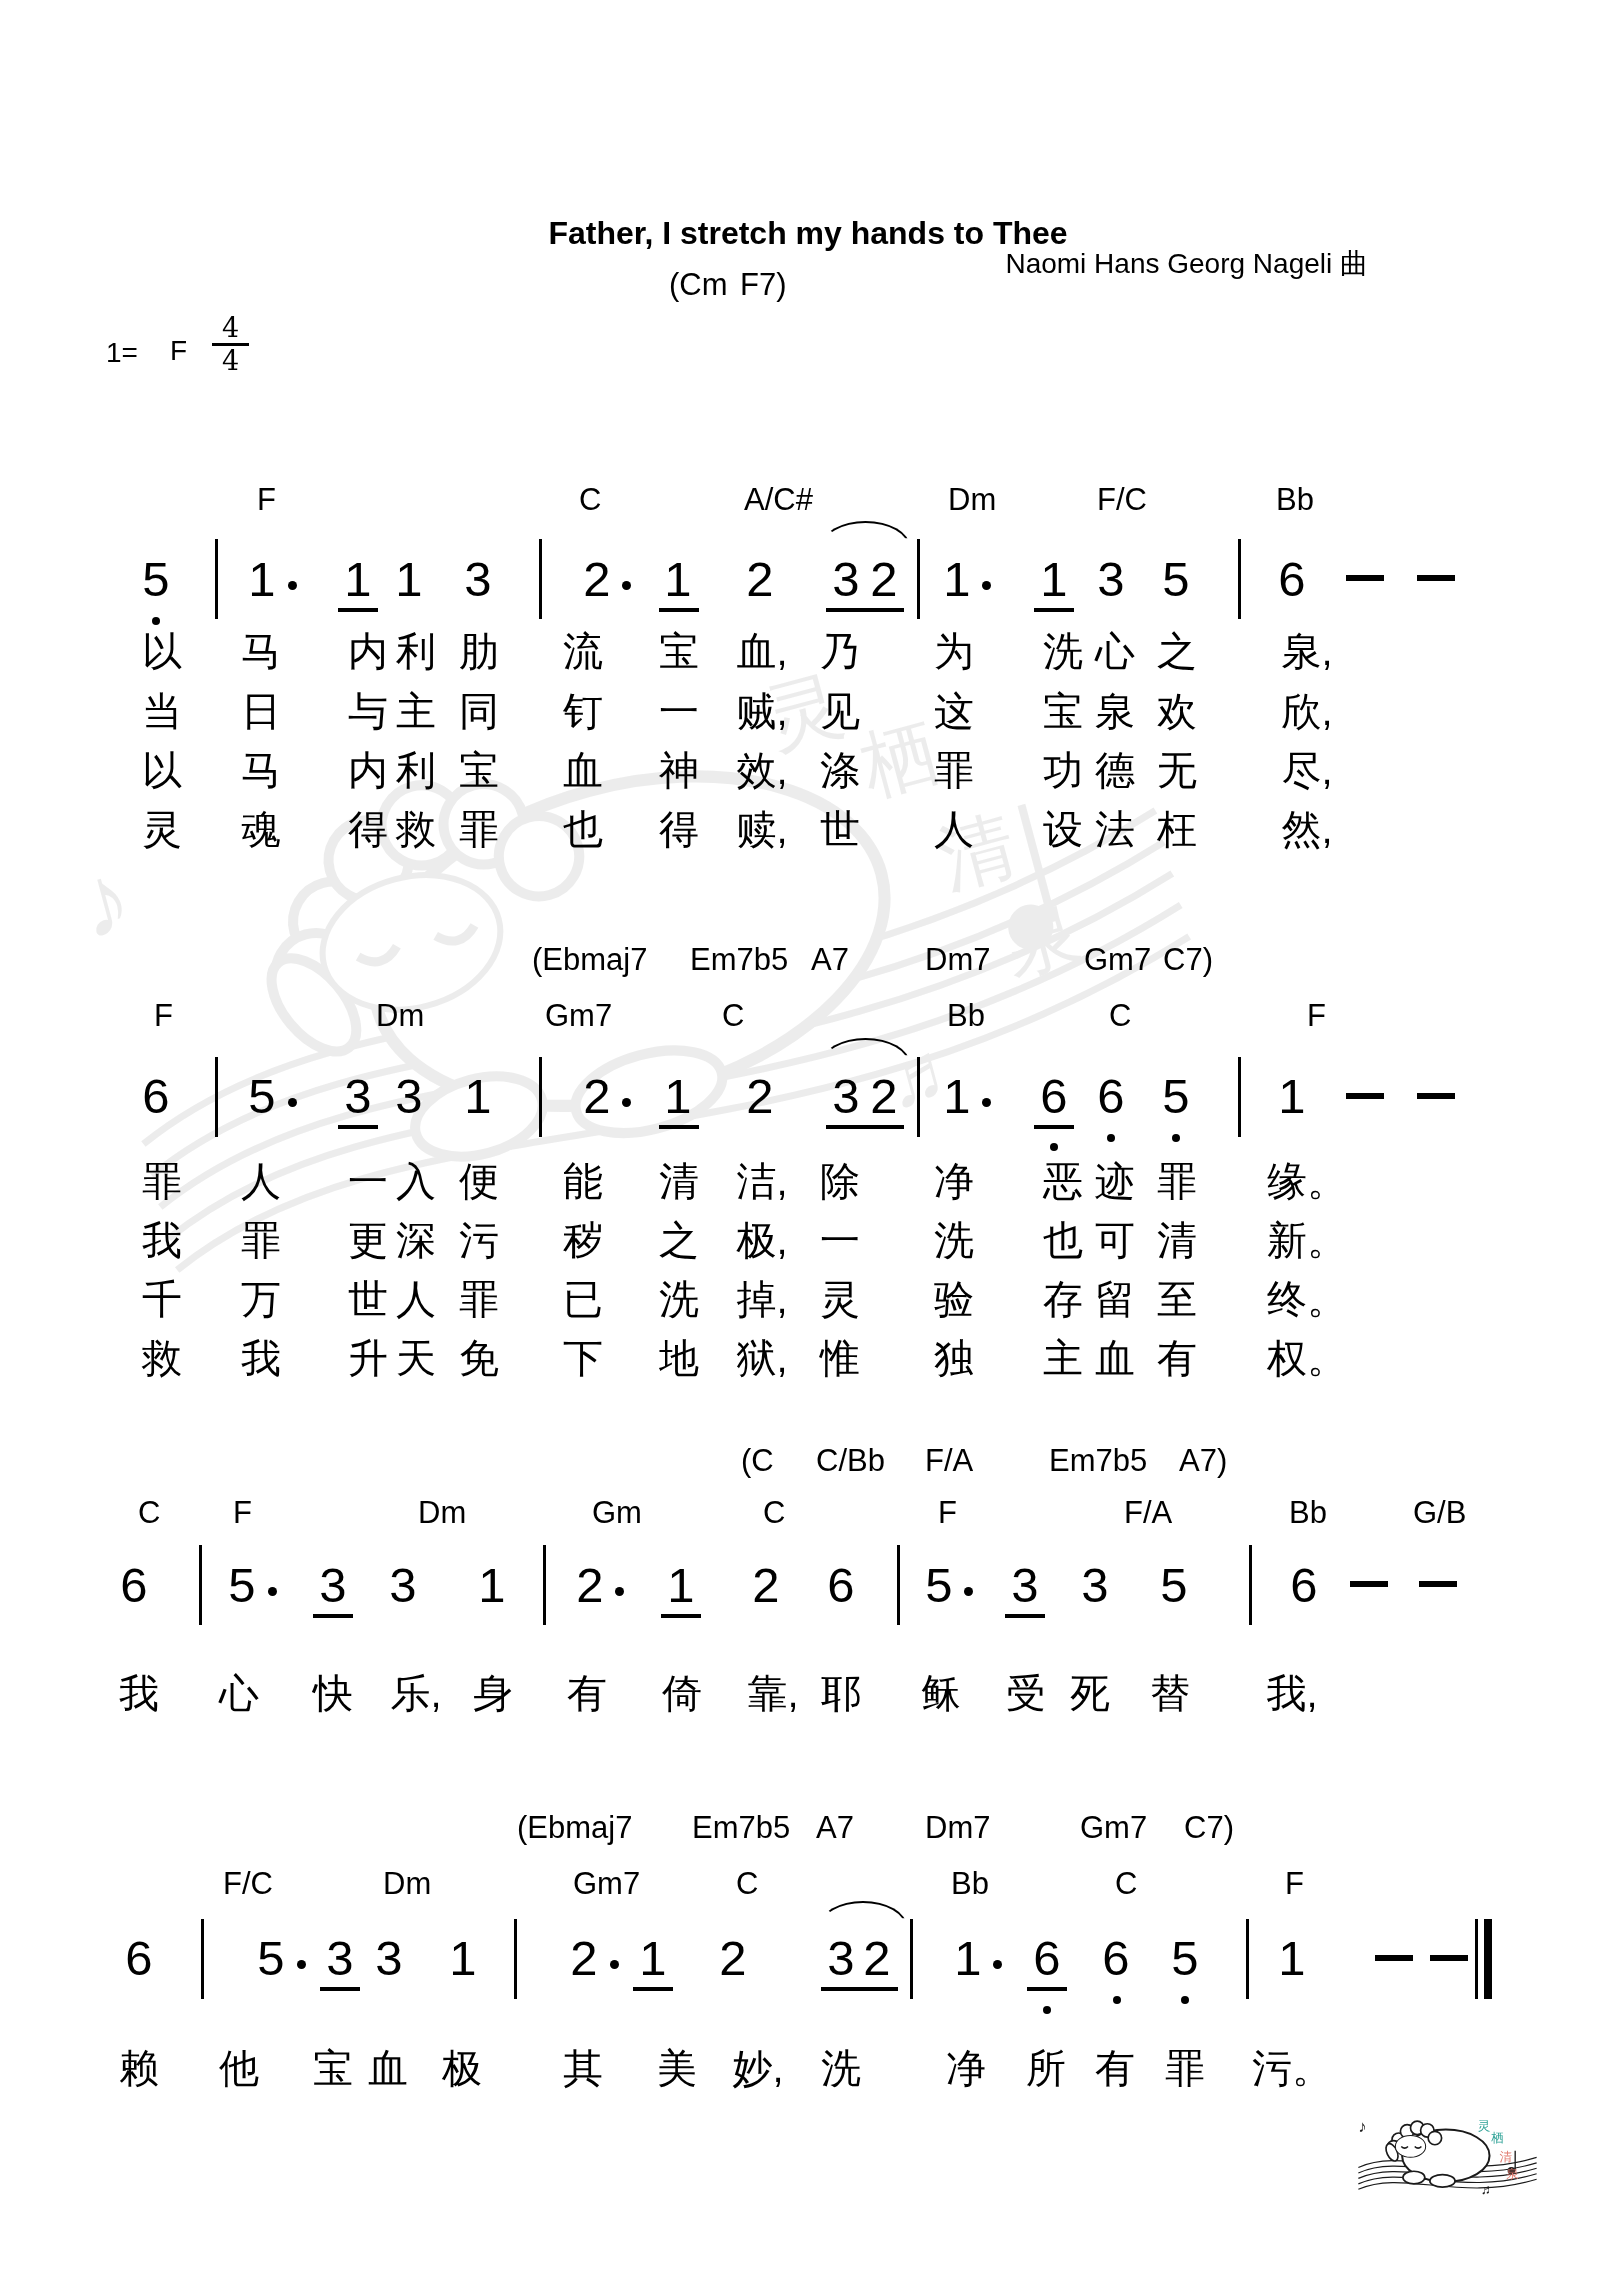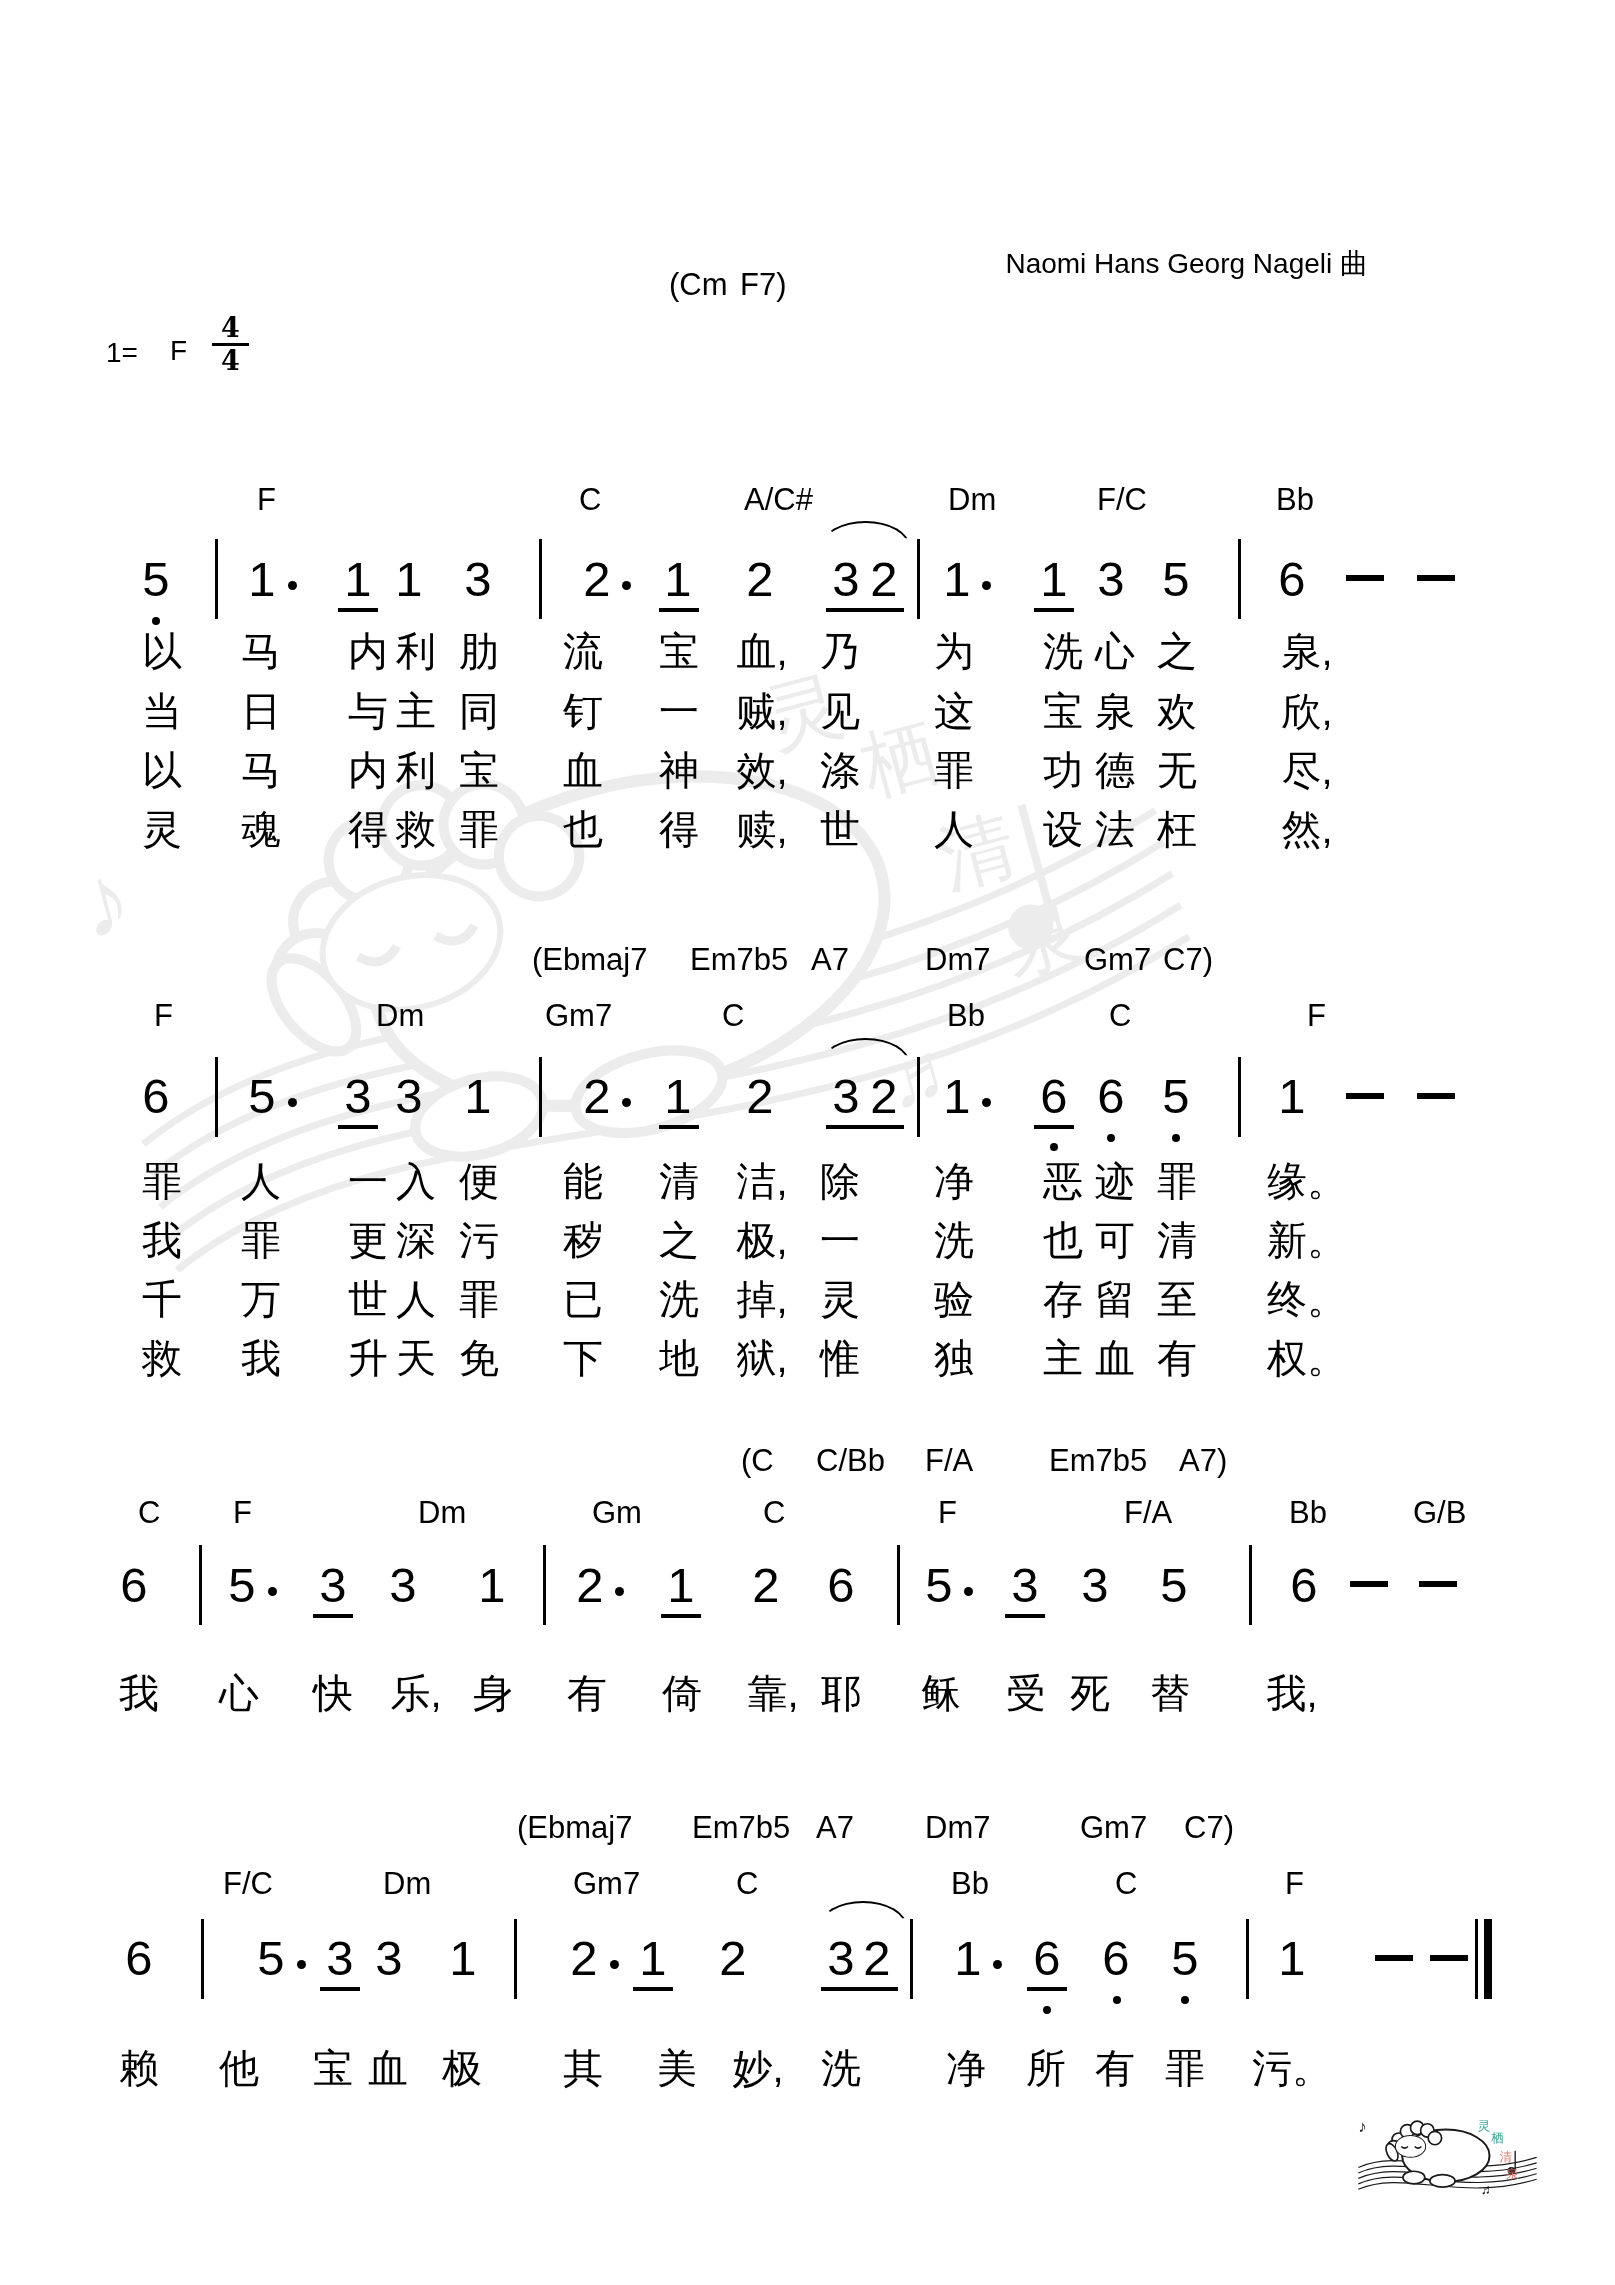--- a/index.html
+++ b/index.html
@@ -6,21 +6,21 @@
   #sheet{position:relative;width:1616px;height:2285px;background:#ffffff;overflow:hidden;
          font-family:"Liberation Sans","DejaVu Sans",sans-serif;color:#000;}
   .title{position:absolute;left:0;top:78px;width:100%;text-align:center;
          font-size:67px;font-weight:700;letter-spacing:3.6px;}
   .subtitle{position:absolute;left:0;top:215px;width:100%;text-align:center;
          font-size:32px;font-weight:600;}
   .credits{position:absolute;right:248px;top:241px;text-align:right;
          font-size:28px;line-height:45px;}
   .kp{position:absolute;font-size:28px;}
   .meter{position:absolute;left:207px;top:313px;width:47px;text-align:center;
-         font-family:"DejaVu Serif","Liberation Serif",serif;font-weight:bold;
+         font-family:"DejaVu Serif","Liberation Serif",serif;font-weight:normal;
          font-size:27px;line-height:29px;}
   .meter .mline{display:block;height:2.7px;background:#000;margin:0.9px 5.4px;}
   .paren-chord,.chord{position:absolute;font-size:31px;white-space:nowrap;line-height:1.1;}
   .note{position:absolute;transform:translate(-50%,-50%);font-size:49px;line-height:1;}
   .barline{position:absolute;width:2.7px;height:80px;background:#000;}
   .endthick{position:absolute;width:8.1px;height:80px;background:#000;}
   .nunder{position:absolute;width:40px;height:3.6px;background:#000;}
   .notedot{position:absolute;width:9px;height:9px;border-radius:50%;background:#000;}
   .octdot{position:absolute;width:8.1px;height:8.1px;border-radius:50%;background:#000;}
   .dash{position:absolute;width:38px;height:6.3px;background:#000;}
@@ -64,20 +64,21 @@
     <line x1="190.5" y1="64" x2="190.5" y2="40" stroke="#1a1a1a" stroke-width="1.6"></line>
     <text x="4" y="18" font-size="20" fill="#1a1a1a">♪</text>
     <text x="150" y="92" font-size="16" fill="#1a1a1a">♬</text>
     <text x="146" y="16" font-size="15" font-family="Liberation Sans, sans-serif" fill="#1a1a1a">灵</text>
         <text x="162" y="30" font-size="15" font-family="Liberation Sans, sans-serif" fill="#1a1a1a">栖</text>
         <text x="172" y="52" font-size="15" font-family="Liberation Sans, sans-serif" fill="#1a1a1a">清</text>
         <text x="180" y="72" font-size="15" font-family="Liberation Sans, sans-serif" fill="#1a1a1a">泉</text>
   </svg>
     </div>
 
+  <div class="subtitle">Father, I stretch my hands to Thee</div>
 
   <div class="credits" id="credits">
       <div>Naomi Hans Georg Nageli 曲</div>
     </div>
 
   <span class="kp" style="left:106px;top:337px;">1=</span>
   <span class="kp" style="left:170px;top:335px;">F</span>
   <span class="meter">
     <span>4</span>
     <span class="mline"></span>

